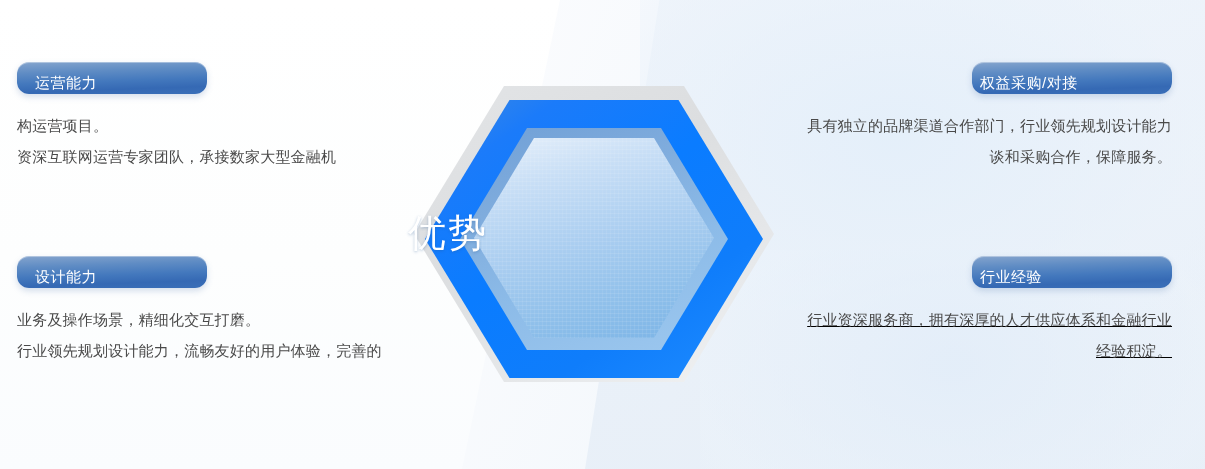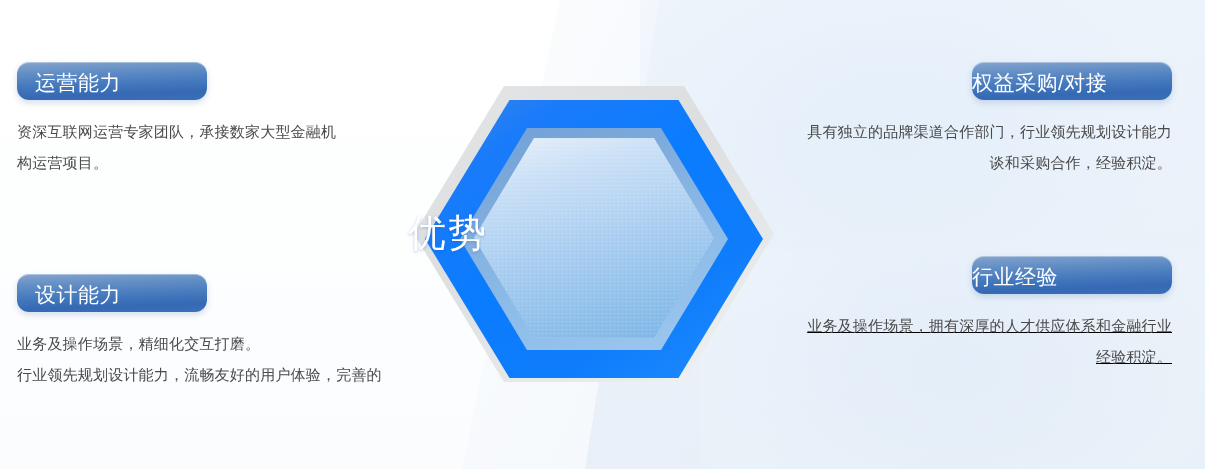--- a/index.html
+++ b/index.html
@@ -122,40 +122,40 @@
   }
 
   
   .feature {
     position: absolute;
   }
   .feature.left  { left: 17px;  width: 420px; }
   .feature.right { right: 33px; width: 420px; text-align: right; }
 
   .f-op   { top: 62px;  }
-  .f-de   { top: 274px; }
+  .f-de   { top: 256px; }
   .f-bp   { top: 62px;  }
   .f-ie   { top: 256px; text-decoration: underline; }
 
   .pill {
     display: inline-block;
-    height: 38px;
+    height: 32px;
     line-height: 42px;
     padding: 0 26px 0 18px;
     border-radius: 12px;
     color: #ffffff;
-    font-size: 21px;
+    font-size: 15px;
     letter-spacing: .5px;
     background: linear-gradient(178deg, #8ca9cf 0%, #7b9ecb 8%, #5f8cc4 30%, #4378bd 58%, #3569b4 80%, #3a6fb8 100%);
     box-shadow: 0 3px 6px rgba(70,110,170,.22), inset 0 1px 0 rgba(255,255,255,.35);
     white-space: nowrap;
     box-sizing: border-box;
   }
   .feature.left .pill  { min-width: 190px; text-align: left; }
-  .feature.right .pill { min-width: 190px; text-align: left; padding: 0 18px 0 0; }
+  .feature.right .pill { min-width: 190px; text-align: left; padding: 0 18px 0 8px; }
 
   .pill-wide { min-width: 200px !important; }
 
   .desc {
     margin-top: 16px;
     color: #4a4a4a;
     font-size: 15px;
     line-height: 31px;
     letter-spacing: .2px;
     max-width: 420px;
@@ -179,42 +179,42 @@
     <div class="hex hex-outer"></div>
     <div class="hex hex-mid"></div>
     <div class="hex hex-inner-ring"></div>
     <div class="hex hex-core"></div>
     <div class="hex-label">优势</div>
   </div>
 
   <div class="feature left f-op">
     <div class="pill">运营能力</div>
     <div class="desc">
+      <p>构运营项目。</p>
       <p>资深互联网运营专家团队，承接数家大型金融机</p>
-      <p>构运营项目。</p>
     </div>
   </div>
 
   <div class="feature left f-de">
     <div class="pill">设计能力</div>
     <div class="desc">
       <p>业务及操作场景，精细化交互打磨。</p>
       <p>行业领先规划设计能力，流畅友好的用户体验，完善的</p>
     </div>
   </div>
 
   <div class="feature right f-bp">
     <div class="pill pill-wide">权益采购/对接</div>
     <div class="desc">
       <p>具有独立的品牌渠道合作部门，行业领先规划设计能力</p>
-      <p>谈和采购合作，经验积淀。</p>
+      <p>谈和采购合作，保障服务。</p>
     </div>
   </div>
 
   <div class="feature right f-ie">
     <div class="pill pill-wide">行业经验</div>
     <div class="desc">
-      <p>业务及操作场景，拥有深厚的人才供应体系和金融行业</p>
+      <p>行业资深服务商，拥有深厚的人才供应体系和金融行业</p>
       <p>经验积淀。</p>
     </div>
   </div>
 
 </div>
 
 </body></html>

